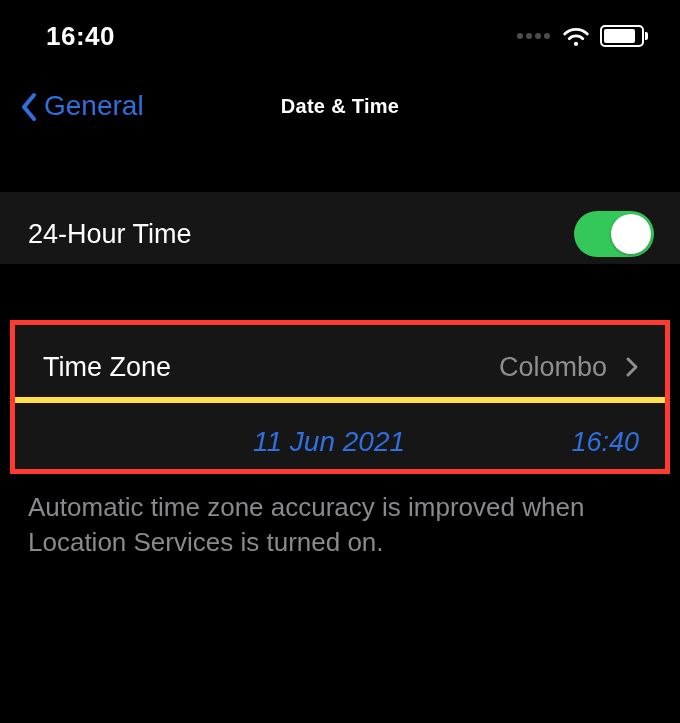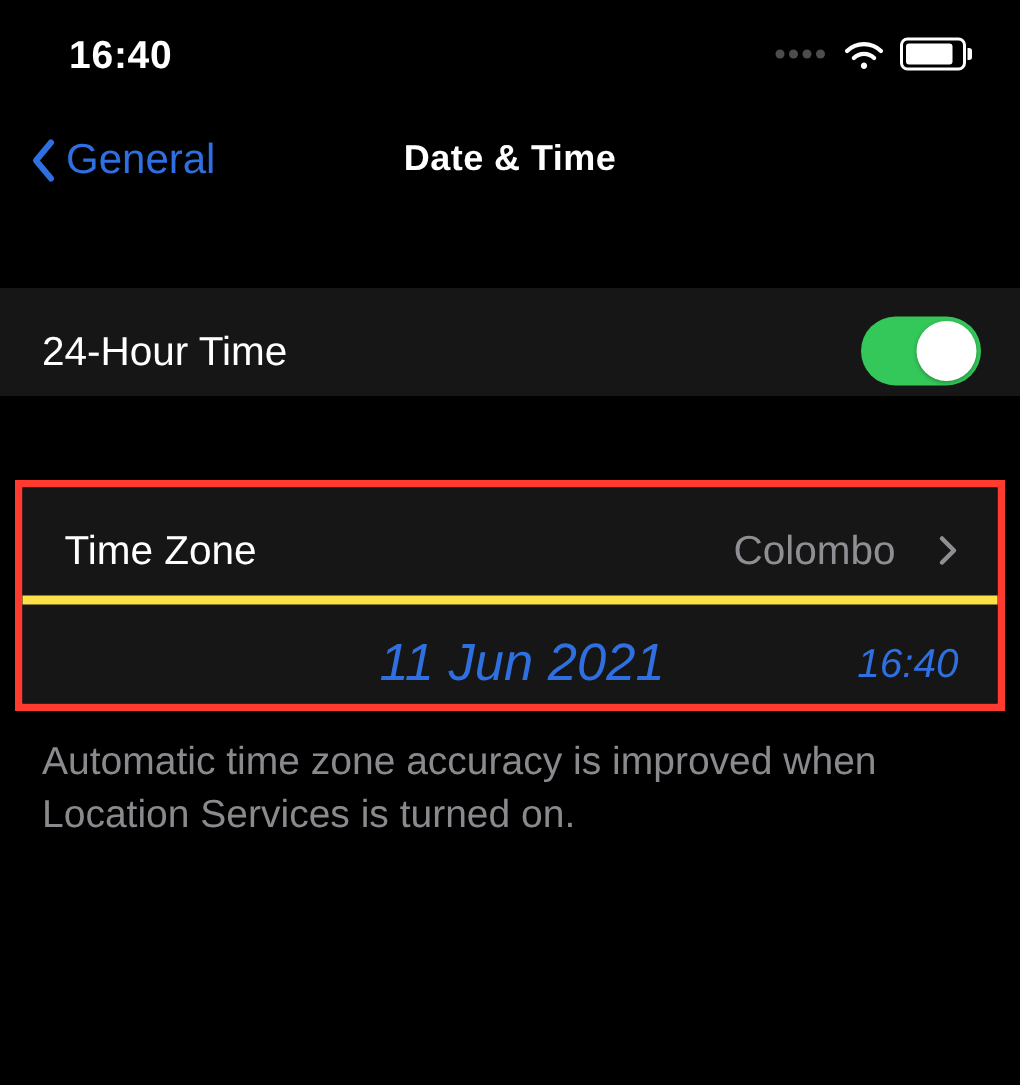--- a/index.html
+++ b/index.html
@@ -63,21 +63,21 @@
     display: flex; align-items: flex-end; gap: 6px;
     color: #2f6fe0; font-size: 28px; font-weight: 400;
     cursor: pointer;
   }
   .chevron-left {
     width: 18px; height: 30px; display: inline-block;
   }
   .nav-title {
     position: absolute;
     left: 50%; transform: translateX(-50%);
-    font-size: 24px; font-weight: 600; color: #fff;
+    font-size: 20px; font-weight: 600; color: #fff;
     letter-spacing: 0.3px;
   }
 
   
   .gap-lg { height: 44px; background: #000; }
   .gap-md { height: 56px; background: #000; }
 
   
   .group {
     background: #161616;
@@ -86,21 +86,21 @@
     display: flex;
     align-items: center;
     justify-content: space-between;
     padding: 12px 26px 0 28px;
     min-height: 72px;
     font-size: 27px;
     color: #fff;
   }
   .row + .row { border-top: 6px solid #fde047; font-style: italic; }
   .row .right {
-    display: flex; align-items: center; gap: 28px;
+    display: flex; align-items: center; gap: 18px;
     color: #8e8e93;
   }
   .chevron-right { width: 14px; height: 22px; }
 
   
   .toggle {
     width: 80px; height: 46px; border-radius: 23px;
     position: relative; cursor: pointer;
     transition: background .15s;
   }
@@ -119,21 +119,21 @@
     border: 5px solid #ff3b30;
     margin: 0 10px;
   }
   .highlight-wrap .group { background: #161616; }
 
   .date-row {
     justify-content: flex-start;
     padding-left: 28px;
   }
   .date-row .date-val {
-    color: #2f6fe0; font-size: 35px;
+    color: #2f6fe0; font-size: 28px;
     margin-left: 210px;
   }
   .date-row .time-val {
     color: #2f6fe0; font-size: 27px;
     margin-left: auto;
   }
 
   
   .footer-note {
     color: #8a8a8e;

